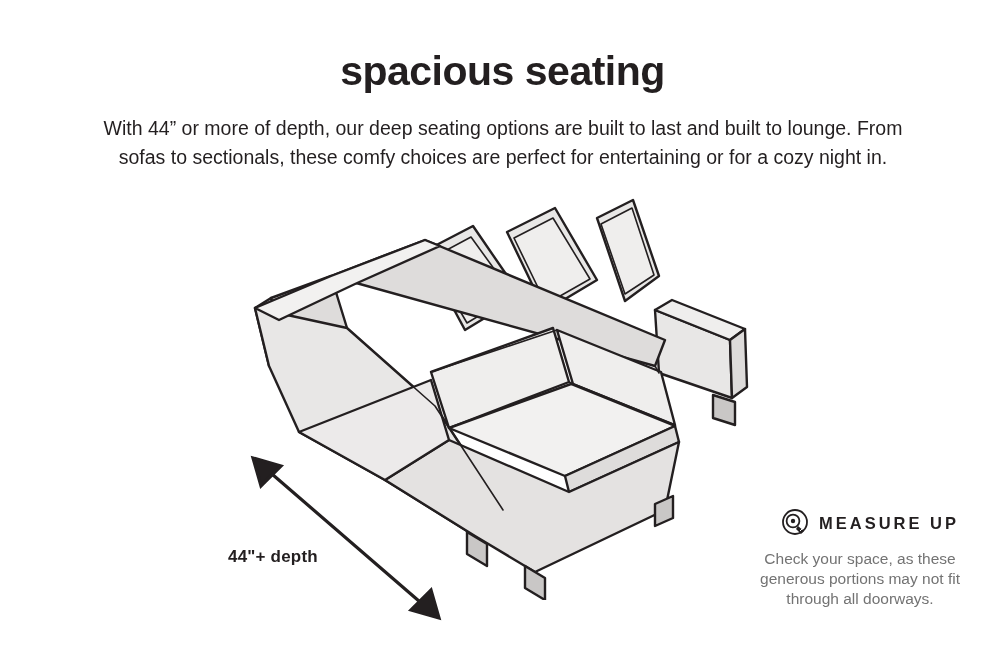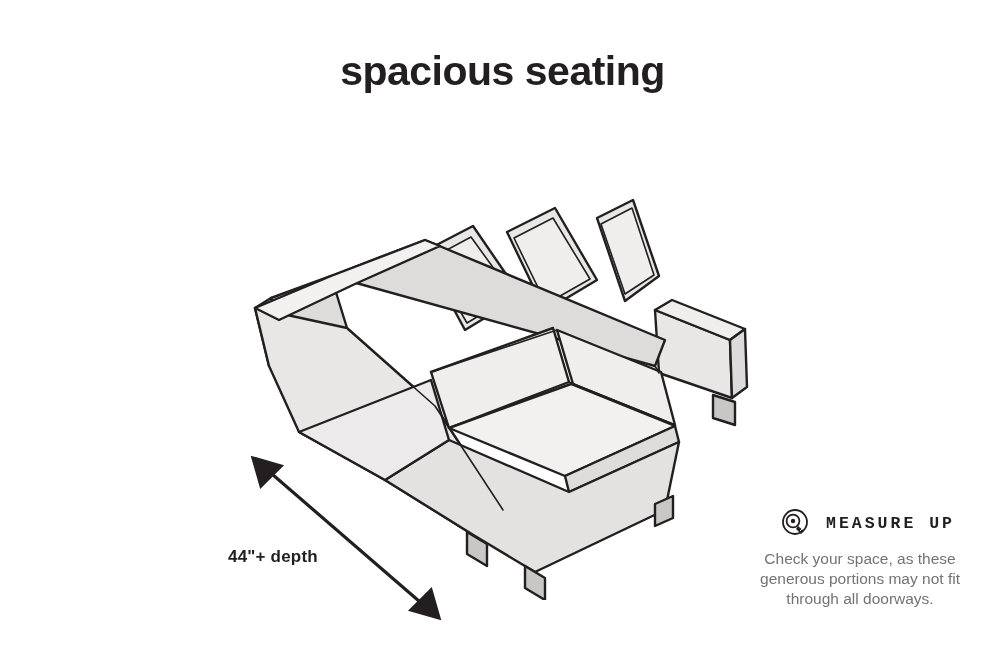--- a/index.html
+++ b/index.html
@@ -59,24 +59,23 @@
   }
   .measure-block {
     position: absolute;
     left: 742px;
     top: 508px;
     width: 236px;
   }
   .measure-head {
     display: flex;
     align-items: center;
-    gap: 16px;
+    gap: 9px;
     justify-content: flex-start;
     padding-left: 38px;
-    font-family: Liberation Mono, monospace;
   }
   .measure-title {
     font-size: 16.5px;
     font-weight: bold;
     letter-spacing: 3px;
     color: #231f20;
   }
   .measure-note {
     margin-top: 11px;
     font-size: 15.5px;
@@ -87,20 +86,21 @@
   }
   svg { display: block; }
 </style>
 </head>
 <body>
 
 <div class="page">
 
   <div class="headline">spacious seating</div>
 
+  <div class="subcopy">With 44” or more of depth, our deep seating options are built to last and built to lounge. From sofas to sectionals, these comfy choices are perfect for entertaining or for a cozy night in.</div>
 
   <div class="sofa-wrap">
     <svg width="560" height="420" viewBox="0 0 560 420" fill="none" xmlns="http://www.w3.org/2000/svg">
       <g stroke="#231f20" stroke-width="2.4" stroke-linejoin="round" stroke-linecap="round" fill="#e8e7e6">
 
         <path d="M478 215 L500 222 L500 245 L478 238 Z" fill="#c9c7c6"></path>
 
         <path d="M420 130 L495 160 L497 218 L424 193 Z"></path>
 
         <path d="M420 130 L437 120 L510 149 L495 160 Z" fill="#efeeed"></path>

